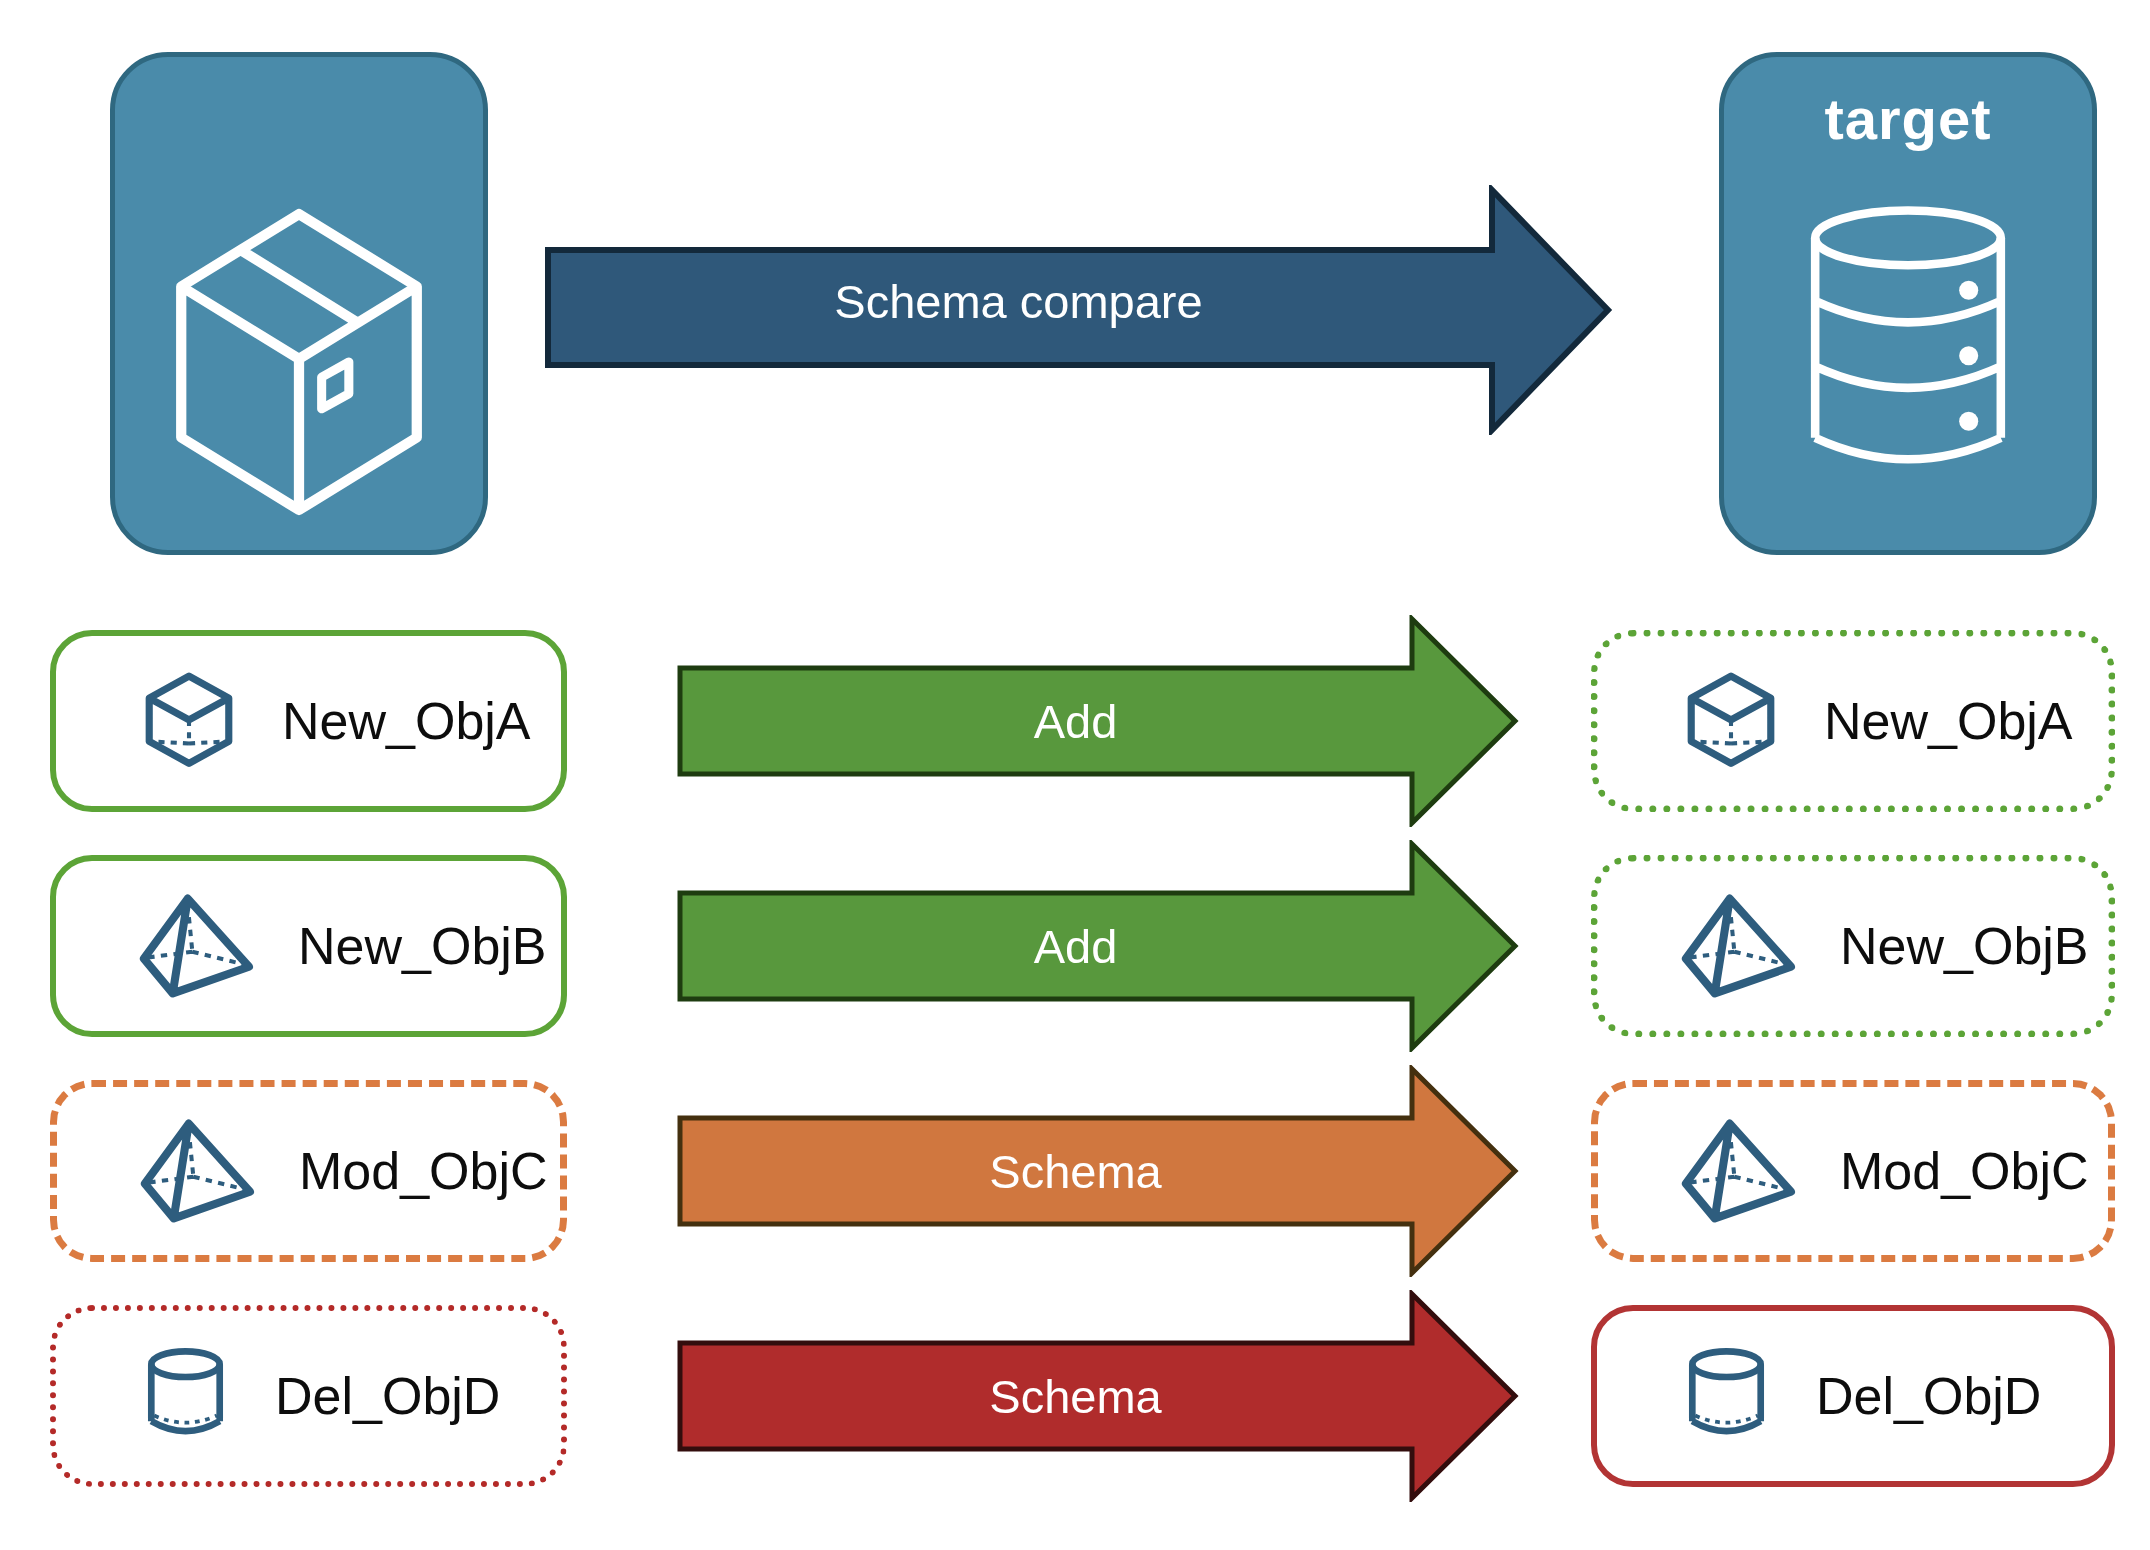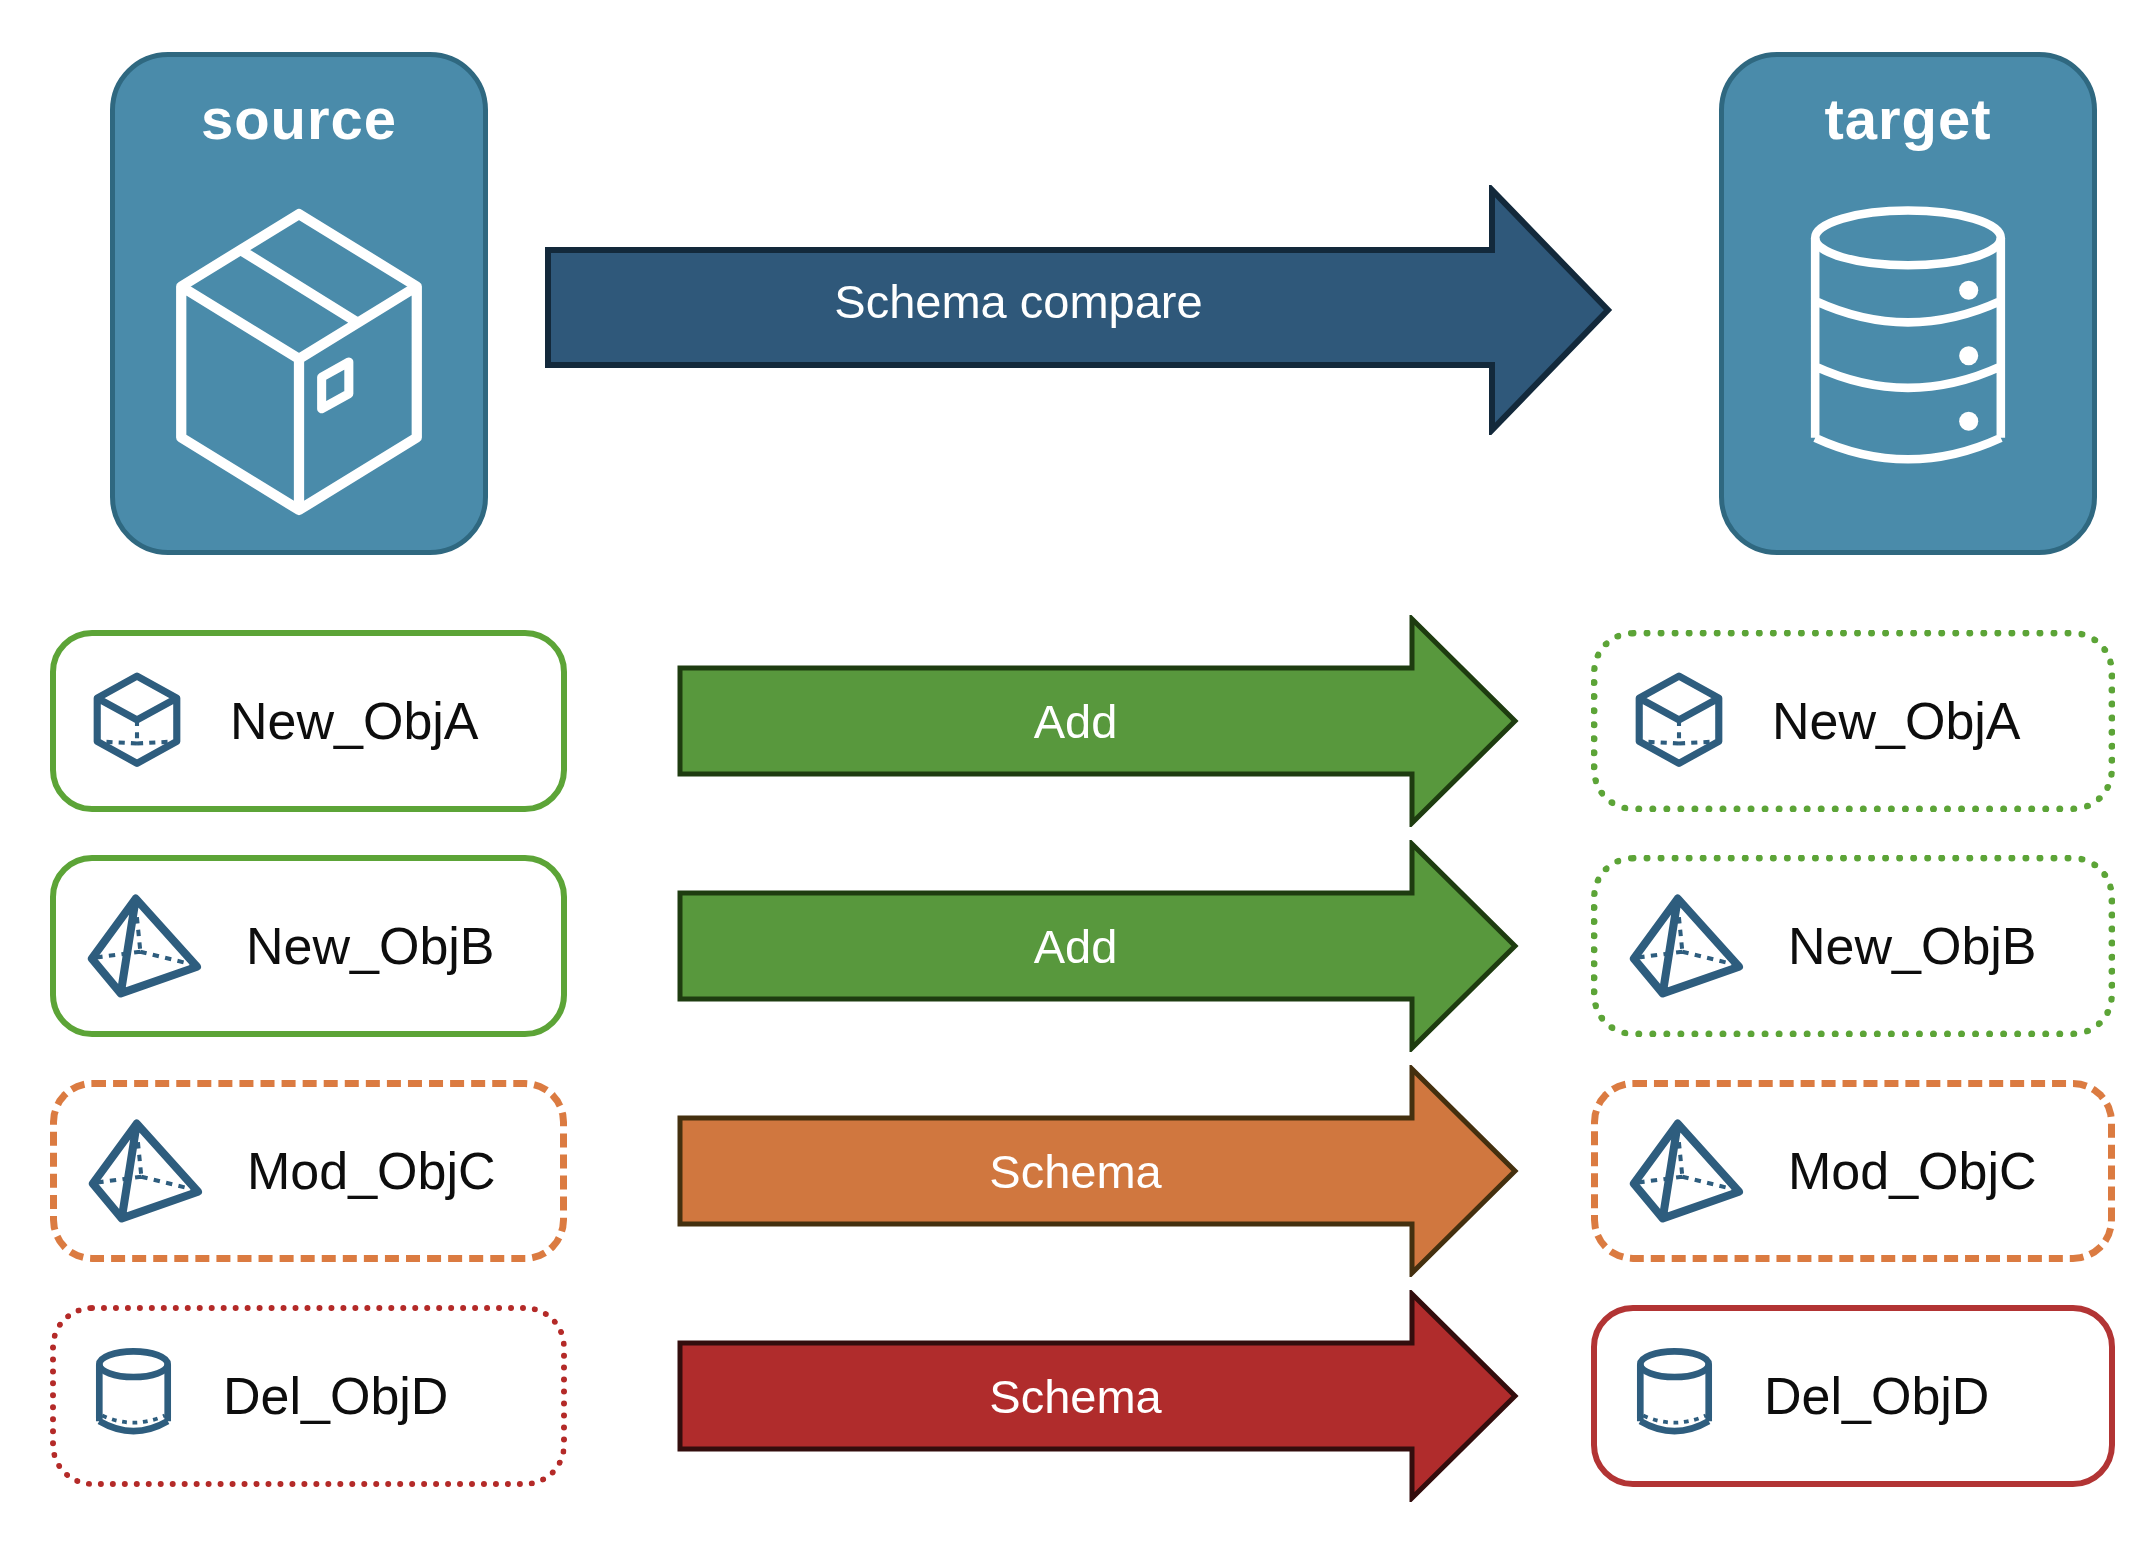--- a/index.html
+++ b/index.html
@@ -65,21 +65,21 @@
 
   
   .obj-box {
     position: absolute;
     height: 182px;
     box-sizing: border-box;
     background: #ffffff;
     border-radius: 42px;
     display: flex;
     align-items: center;
-    padding-left: 30px;
+    padding-left: 82px;
     gap: 42px;
   }
   .obj-box--left  { left: 50px;  width: 517px; }
   .obj-box--right { left: 1591px; width: 524px; }
 
   .border--solid-green  { border: 6px solid  #5CA437; }
   .border--dotted-green { border: 7px dotted #5CA437; }
   .border--dashed-orange{ border: 7px dashed #DB7B41; }
   .border--dotted-red   { border: 6px dotted #B42A28; }
   .border--solid-red    { border: 6px solid  #B23434; }
@@ -123,21 +123,20 @@
       <ellipse cx="50" cy="19" rx="36" ry="13.5" fill="none" stroke="currentColor" stroke-width="7"></ellipse>
       <path d="M14,19 L14,79 M86,19 L86,79 M14,79 Q50,100 86,79" fill="none" stroke="currentColor" stroke-width="7"></path>
       <path d="M17,73 Q50,88 83,73" fill="none" stroke="currentColor" stroke-width="4" stroke-dasharray="5 6"></path>
     </symbol>
   </defs>
 </svg>
 
 <div class="canvas">
 
   <div class="endpoint-card endpoint-card--source">
-    <div class="endpoint-label">source</div>
     <svg class="endpoint-icon icon-package">
         <use href="#sym-package"></use>
       </svg>
   </div>
 
   <div class="endpoint-card endpoint-card--target">
     <div class="endpoint-label">target</div>
     <svg class="endpoint-icon icon-database">
         <use href="#sym-database"></use>
       </svg>

